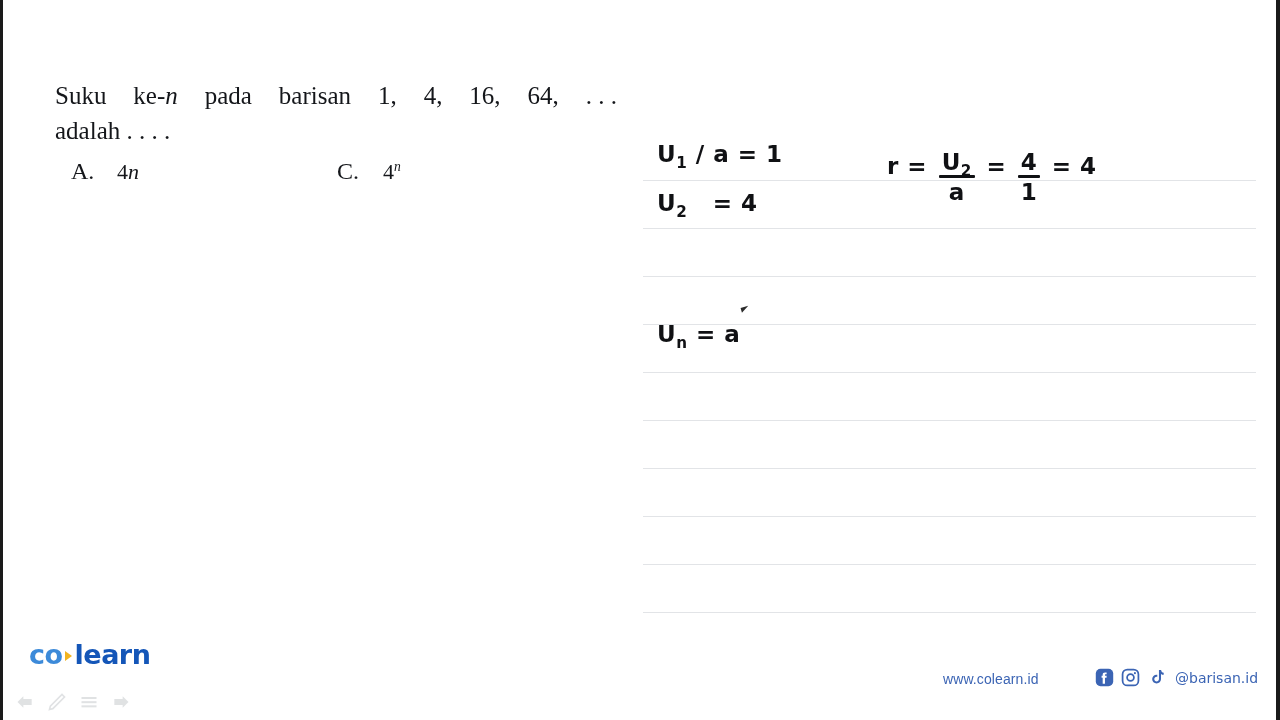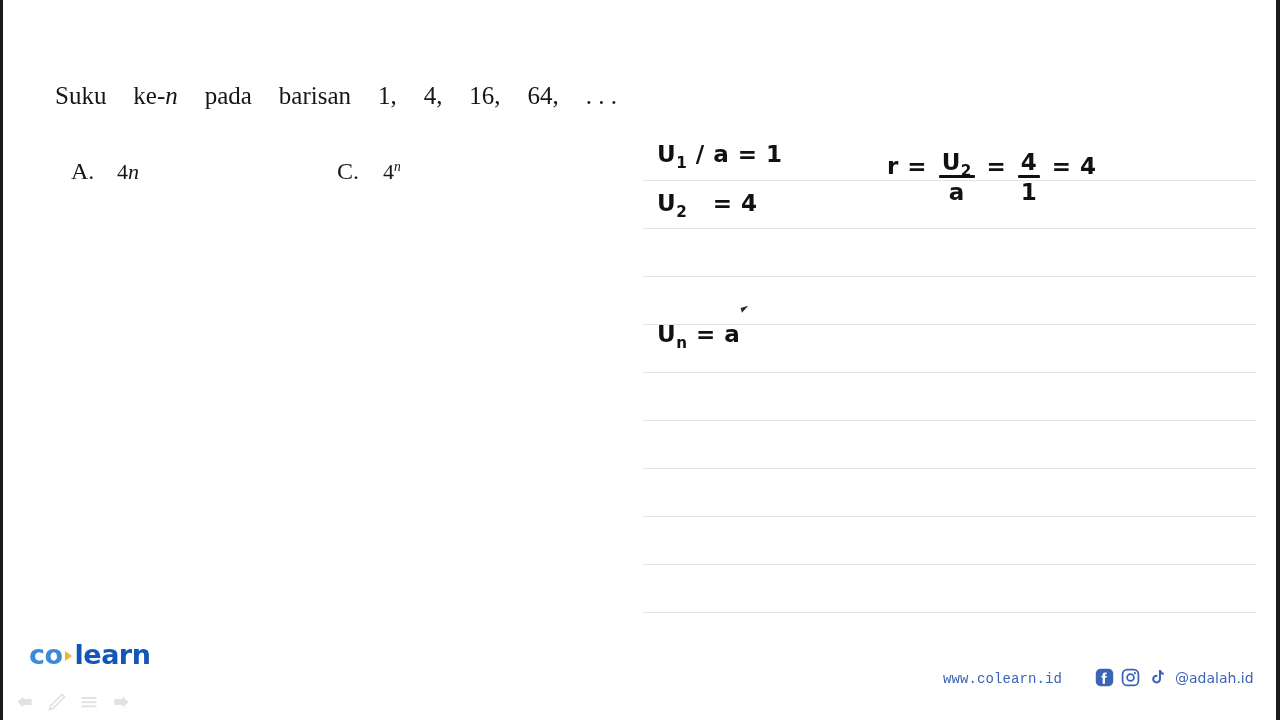--- a/index.html
+++ b/index.html
@@ -162,21 +162,21 @@
     gap: 12px;
     align-items: center;
     opacity: 0.30;
   }
   #mini-toolbar .tool { width: 20px; height: 20px; }
 
   #site-url {
     position: absolute;
     left: 940px;
     top: 671px;
-    font-family: Liberation Mono, monospace;
+    font-family: Liberation Sans, sans-serif;
     font-size: 14px;
     color: #3b64b4;
     letter-spacing: 0.1px;
   }
   #social {
     position: absolute;
     left: 1092px;
     top: 668px;
     display: flex;
     align-items: center;
@@ -200,20 +200,21 @@
       <span>Suku</span>
       <span><span>ke-</span><span class="ital">n</span></span>
       <span>pada</span>
       <span>barisan</span>
       <span>1,</span>
       <span>4,</span>
       <span>16,</span>
       <span>64,</span>
       <span>. . .</span>
     </div>
+    <div class="q-line">adalah . . . .</div>
   </div>
 
   <div id="options">
     <div class="opt-row">
       <div class="opt col-left">
         <span class="lbl">A.</span><span class="val"><span>4</span><span class="ital">n</span><span></span></span>
       </div>
       <div class="opt col-right">
         <span class="lbl">C.</span><span class="val"><span>4</span><sup class="exp ital">n</sup></span>
       </div>
@@ -309,16 +310,16 @@
           <rect x="2" y="2" width="20" height="20" rx="6" fill="none" stroke="#3b64b4" stroke-width="2.2"></rect>
           <circle cx="12" cy="12" r="4.3" fill="none" stroke="#3b64b4" stroke-width="2.2"></circle>
           <circle cx="17.6" cy="6.5" r="1.3" fill="#3b64b4"></circle>
         </svg>
     </span>
     <span class="soc">
       <svg viewBox="0 0 24 24" width="19" height="19">
           <path d="M15.2 2.5h2.6c.2 1.9 1.4 3.3 3.3 3.5v2.6c-1.3 0-2.5-.4-3.4-1.1v6.4c0 3.3-2.6 5.6-5.6 5.6S6.5 17.2 6.5 14s2.6-5.6 5.6-5.6c.3 0 .6 0 .9.1v2.7c-.3-.1-.6-.2-.9-.2-1.6 0-2.9 1.3-2.9 3s1.3 3 2.9 3 3-1.3 3-3V2.5z" fill="#3b64b4"></path>
         </svg>
     </span>
-    <span id="social-handle">@adalah.id</span>
+    <span id="social-handle">@barisan.id</span>
   </div>
 
 </div>
 
 </body></html>

